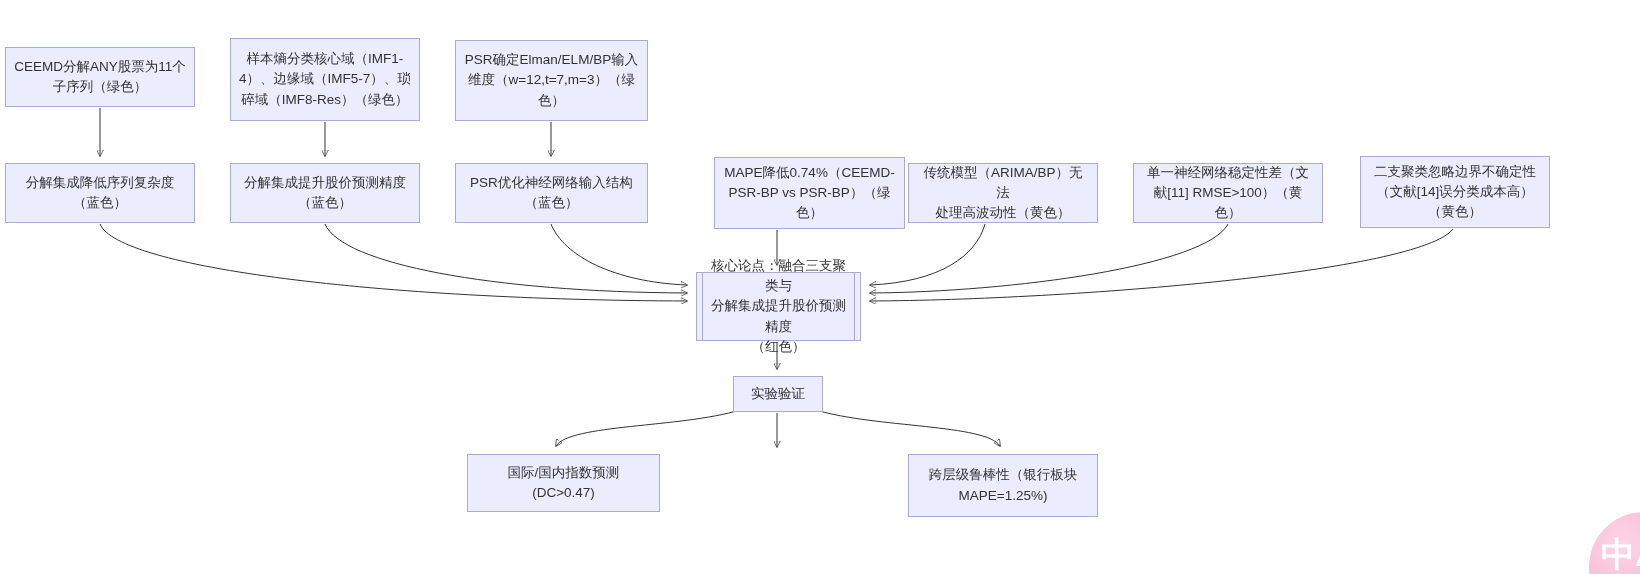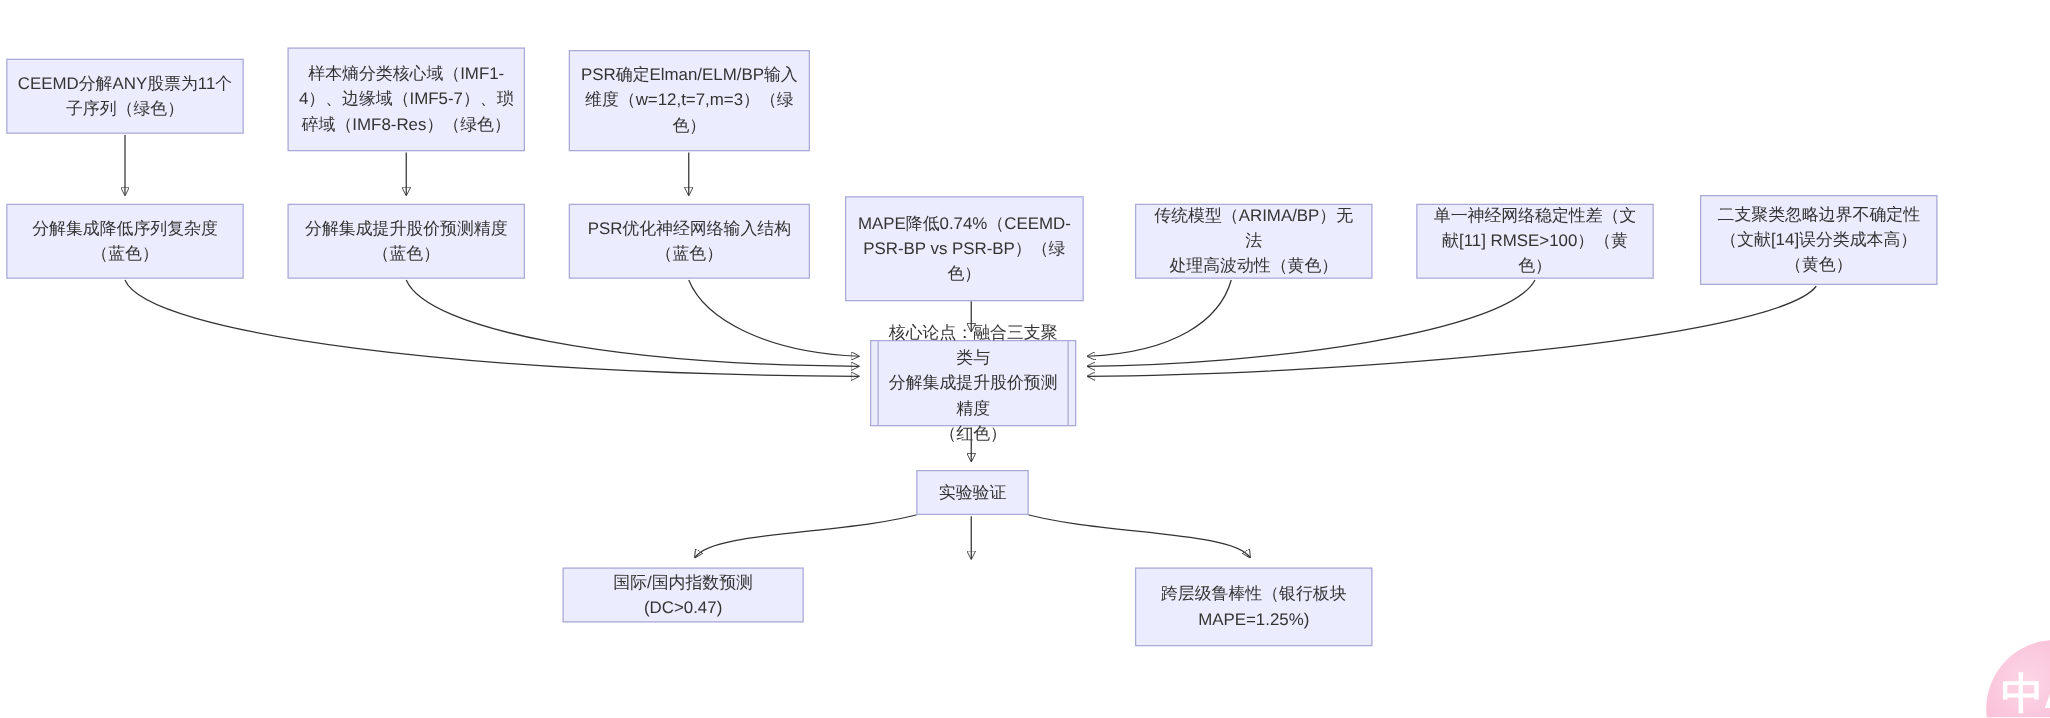--- a/index.html
+++ b/index.html
@@ -83,41 +83,41 @@
 
   <div class="node" style="left:5px;top:163px;width:190px;height:60px">分解集成降低序列复杂度
 （蓝色）</div>
 
   <div class="node" style="left:230px;top:163px;width:190px;height:60px">分解集成提升股价预测精度
 （蓝色）</div>
 
   <div class="node" style="left:455px;top:163px;width:193px;height:60px">PSR优化神经网络输入结构
 （蓝色）</div>
 
-  <div class="node" style="left:676px;top:157px;width:191px;height:84px">MAPE降低0.74%（CEEMD-
+  <div class="node" style="left:714px;top:157px;width:191px;height:72px">MAPE降低0.74%（CEEMD-
 PSR-BP vs PSR-BP）（绿
 色）</div>
 
   <div class="node" style="left:908px;top:163px;width:190px;height:60px">传统模型（ARIMA/BP）无法
 处理高波动性（黄色）</div>
 
   <div class="node" style="left:1133px;top:163px;width:190px;height:60px">单一神经网络稳定性差（文
 献[11] RMSE&gt;100）（黄色）</div>
 
   <div class="node" style="left:1360px;top:156px;width:190px;height:72px">二支聚类忽略边界不确定性
 （文献[14]误分类成本高）
 （黄色）</div>
 
   <div class="node subroutine" style="left:696px;top:272px;width:165px;height:69px">核心论点：融合三支聚类与
 分解集成提升股价预测精度
 （红色）</div>
 
   <div class="node" style="left:733px;top:376px;width:90px;height:36px">实验验证</div>
 
-  <div class="node" style="left:450px;top:454px;width:193px;height:44px">国际/国内指数预测
+  <div class="node" style="left:467px;top:454px;width:193px;height:58px">国际/国内指数预测
 (DC&gt;0.47)</div>
 
 
   <div class="node" style="left:908px;top:454px;width:190px;height:63px">跨层级鲁棒性（银行板块
 MAPE=1.25%)</div>
 
   <div class="badge">
     <span class="glyph">中A</span>
   </div>
 

